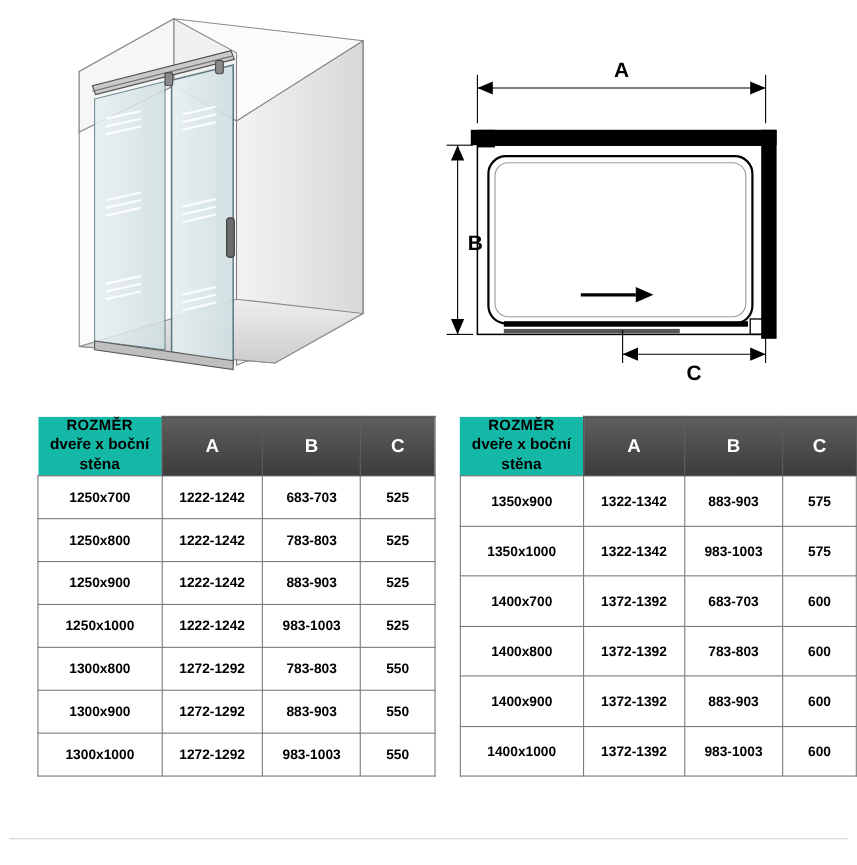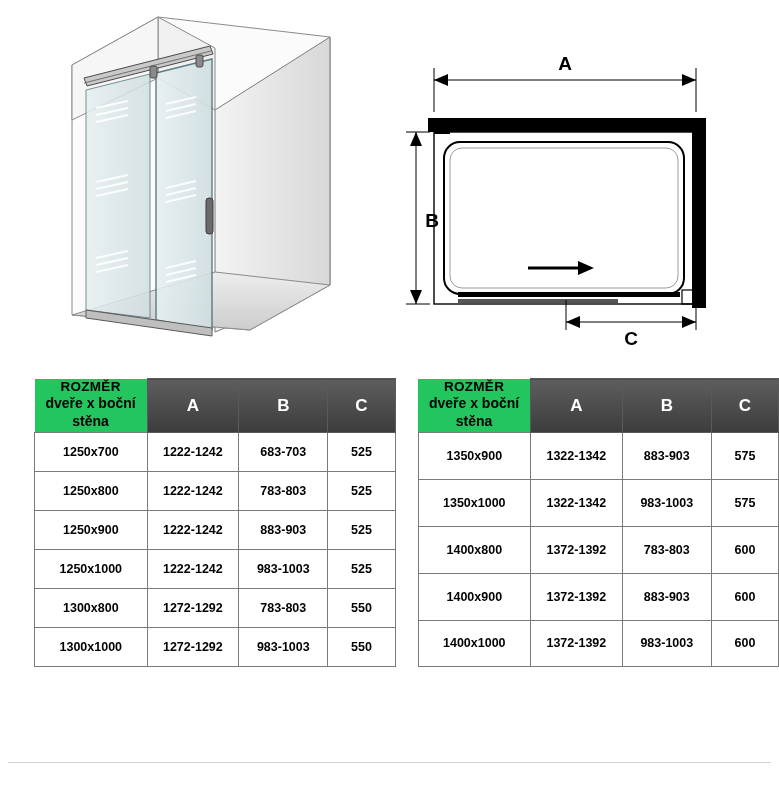--- a/index.html
+++ b/index.html
@@ -56,21 +56,21 @@
     background: #ffffff;
   }
   table.size-table thead th {
     background: linear-gradient(#5e5e5e, #3c3c3c);
     color: #ffffff;
     font-size: 17px;
     height: 34px;
     border: 1px solid #5a5a5a;
   }
   table.size-table thead th.rozmer {
-    background: #22c55e;
+    background: #14b8a6;
     color: #000000;
     border: none;
     font-size: 13px;
     line-height: 1.25;
     padding-bottom: 2px;
   }
   .rozmer-main {
     display: block;
     font-size: 13.5px;
     font-weight: bold;
@@ -282,20 +282,26 @@
           <td>983-1003</td>
           <td>525</td>
         </tr>
         <tr>
           <td>1300x800</td>
           <td>1272-1292</td>
           <td>783-803</td>
           <td>550</td>
         </tr>
         <tr>
+          <td>1300x900</td>
+          <td>1272-1292</td>
+          <td>883-903</td>
+          <td>550</td>
+        </tr>
+        <tr>
           <td>1300x1000</td>
           <td>1272-1292</td>
           <td>983-1003</td>
           <td>550</td>
         </tr>
       </tbody>
     </table>
 
     <table class="size-table">
       <colgroup>
@@ -322,20 +328,26 @@
           <td>883-903</td>
           <td>575</td>
         </tr>
         <tr>
           <td>1350x1000</td>
           <td>1322-1342</td>
           <td>983-1003</td>
           <td>575</td>
         </tr>
         <tr>
+          <td>1400x700</td>
+          <td>1372-1392</td>
+          <td>683-703</td>
+          <td>600</td>
+        </tr>
+        <tr>
           <td>1400x800</td>
           <td>1372-1392</td>
           <td>783-803</td>
           <td>600</td>
         </tr>
         <tr>
           <td>1400x900</td>
           <td>1372-1392</td>
           <td>883-903</td>
           <td>600</td>

